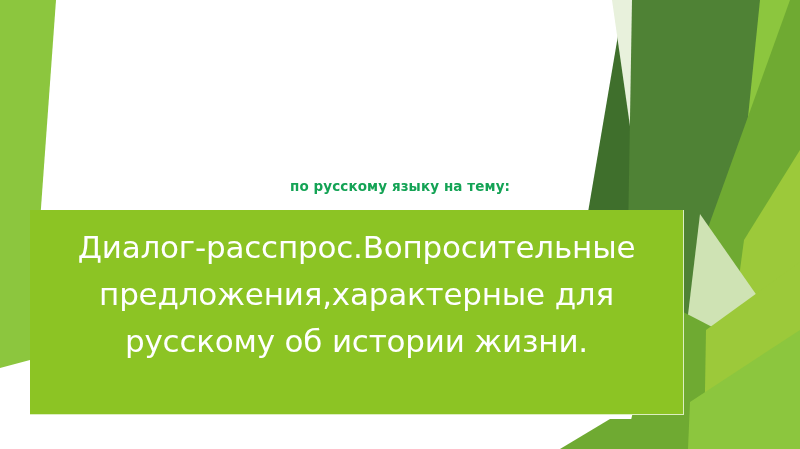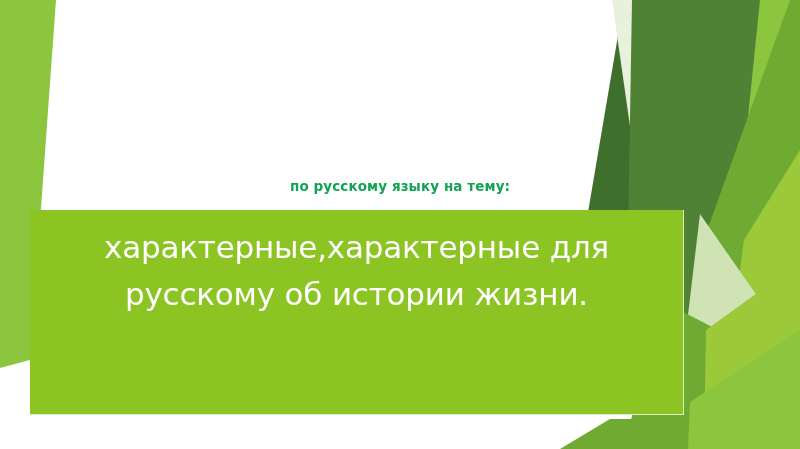--- a/index.html
+++ b/index.html
@@ -98,18 +98,19 @@
 
     <polygon points="610,419 800,419 800,449 560,449" fill="#6faa32"></polygon>
 
     <polygon points="690,402 800,330 800,449 688,449" fill="#8cc63e"></polygon>
   </svg>
 
   <div class="subtitle">по русскому языку на тему:</div>
 
   <div class="title-box">
     <div class="title-text">
-      <span class="title-line">характерные,характерные для</span>
+      <span class="title-line">Диалог-расспрос.Вопросительные</span>
+      <span class="title-line">предложения,характерные для</span>
       <span class="title-line">русскому об истории жизни.</span>
     </div>
   </div>
 
 </div>
 
 </body></html>

